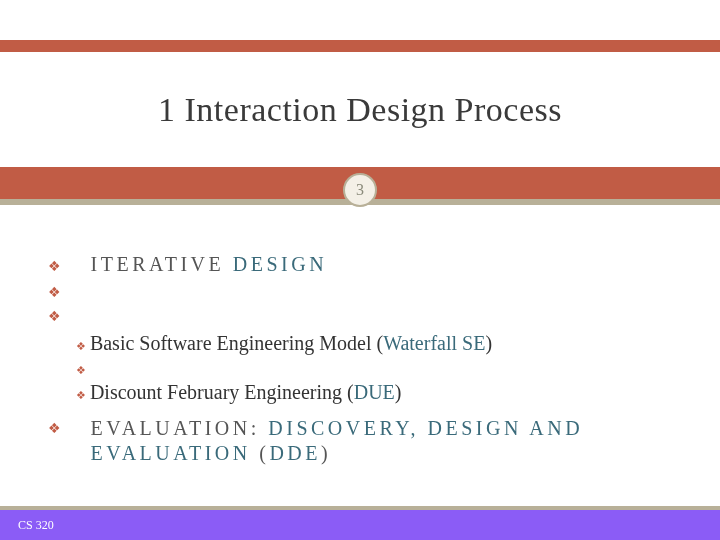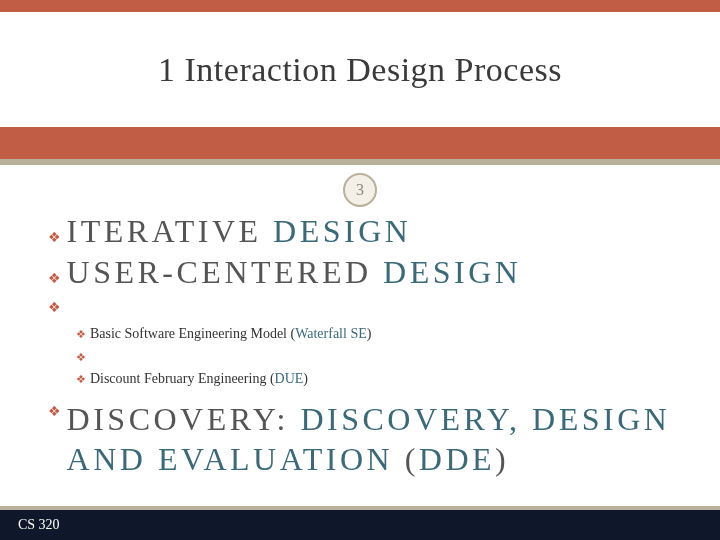--- a/index.html
+++ b/index.html
@@ -1,35 +1,35 @@
 <!DOCTYPE html>
 <html><head>
 <meta charset="utf-8">
 <style>
   * { margin: 0; padding: 0; box-sizing: border-box; }
   body { width: 720px; height: 540px; font-family: Georgia, 'Times New Roman', serif; background: #fff; overflow: hidden; position: relative; }
   
-  .header-band { background: #c15c45; height: 165px; width: 100%; position: relative; border-bottom: 6px solid #b8b098; }
+  .header-band { background: #c15c45; height: 165px; width: 100%; position: relative; border-bottom: 6px solid #b8b098; margin-top: 40px; }
   .white-strip { position: absolute; top: 12px; left: 0; right: 0; height: 115px; background: #fff; display: flex; align-items: center; justify-content: center; }
   .title { font-size: 34px; color: #3a3a3a; font-weight: normal; letter-spacing: 0.5px; }
   
   .page-badge { position: absolute; top: 173px; left: 50%; transform: translateX(-50%); width: 34px; height: 34px; border-radius: 50%; background: #f4f0e7; border: 2px solid #b8b098; display: flex; align-items: center; justify-content: center; font-size: 16px; color: #8a8a7a; z-index: 2; }
   
   .content { padding: 48px 48px 0 48px; }
   .main-line { display: flex; align-items: baseline; margin-bottom: 4px; }
   .diamond { color: #c15c45; font-size: 14px; margin-right: 6px; line-height: 1; flex-shrink: 0; margin-top: 6px; }
-  .main-text { font-family: Georgia, serif; font-size: 32px; color: #555; letter-spacing: 3.5px; }
+  .main-text { font-family: Georgia, serif; font-size: 20px; color: #555; letter-spacing: 3.5px; margin-left: 24px; }
   .accent { color: #3a6a7a; }
   
   .sub-bullets { margin: 8px 0 12px 28px; }
   .sub-line { display: flex; align-items: baseline; margin-bottom: 4px; }
   .sub-diamond { color: #c15c45; font-size: 11px; margin-right: 4px; flex-shrink: 0; margin-top: 5px; }
-  .sub-text { font-size: 14px; color: #333; }
+  .sub-text { font-size: 20px; color: #333; }
   
-  .footer { position: absolute; bottom: 0; left: 0; right: 0; height: 34px; background: #0f172a; display: flex; justify-content: space-between; align-items: center; padding: 0 18px; color: #fff; font-size: 14px; border-top: 4px solid #b8b098; }
+  .footer { position: absolute; bottom: 0; left: 0; right: 0; height: 34px; background: #8b5cf6; display: flex; justify-content: space-between; align-items: center; padding: 0 18px; color: #fff; font-size: 12px; border-top: 4px solid #b8b098; }
 </style>
 </head>
 <body>
 
 <div class="header-band">
   <div class="white-strip">
     <div class="title">1 Interaction Design Process</div>
   </div>
 </div>
 
@@ -39,21 +39,20 @@
 
 <div class="content">
 
   <div class="main-line">
     <span class="diamond">❖</span>
     <span class="main-text"><span>ITERATIVE </span><span class="accent">DESIGN</span></span>
   </div>
 
   <div class="main-line">
     <span class="diamond">❖</span>
-    <span class="main-text"><span>USER-CENTERED </span><span class="accent">DESIGN</span></span>
   </div>
 
   <div class="main-line">
     <span class="diamond">❖</span>
   </div>
 
   <div class="sub-bullets">
     <div class="sub-line">
       <span class="sub-diamond">❖</span>
       <span class="sub-text"><span>Basic Software Engineering Model (</span><span class="accent">Waterfall SE</span><span>)</span></span>
@@ -62,20 +61,20 @@
       <span class="sub-diamond">❖</span>
     </div>
     <div class="sub-line">
       <span class="sub-diamond">❖</span>
       <span class="sub-text"><span>Discount February Engineering (</span><span class="accent">DUE</span><span>)</span></span>
     </div>
   </div>
 
   <div class="main-line" style="align-items:flex-start;">
     <span class="diamond">❖</span>
-    <span class="main-text" style="line-height:1.25;"><span>DISCOVERY: </span><span class="accent">DISCOVERY, DESIGN AND EVALUATION</span><span> (</span><span class="accent">DDE</span><span>)</span></span>
+    <span class="main-text" style="line-height:1.25;"><span>EVALUATION: </span><span class="accent">DISCOVERY, DESIGN AND EVALUATION</span><span> (</span><span class="accent">DDE</span><span>)</span></span>
   </div>
 
 </div>
 
 <div class="footer">
   <span>CS 320</span>
 </div>
 
 </body></html>

